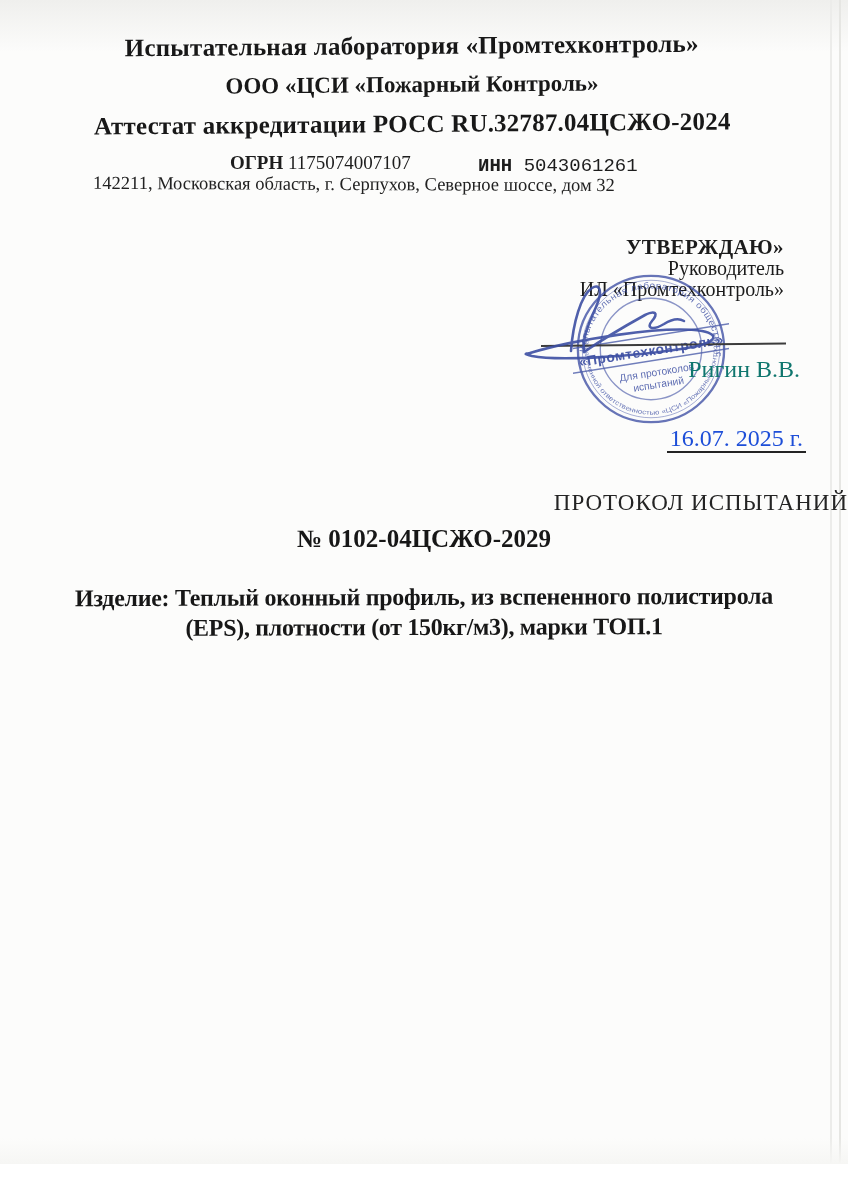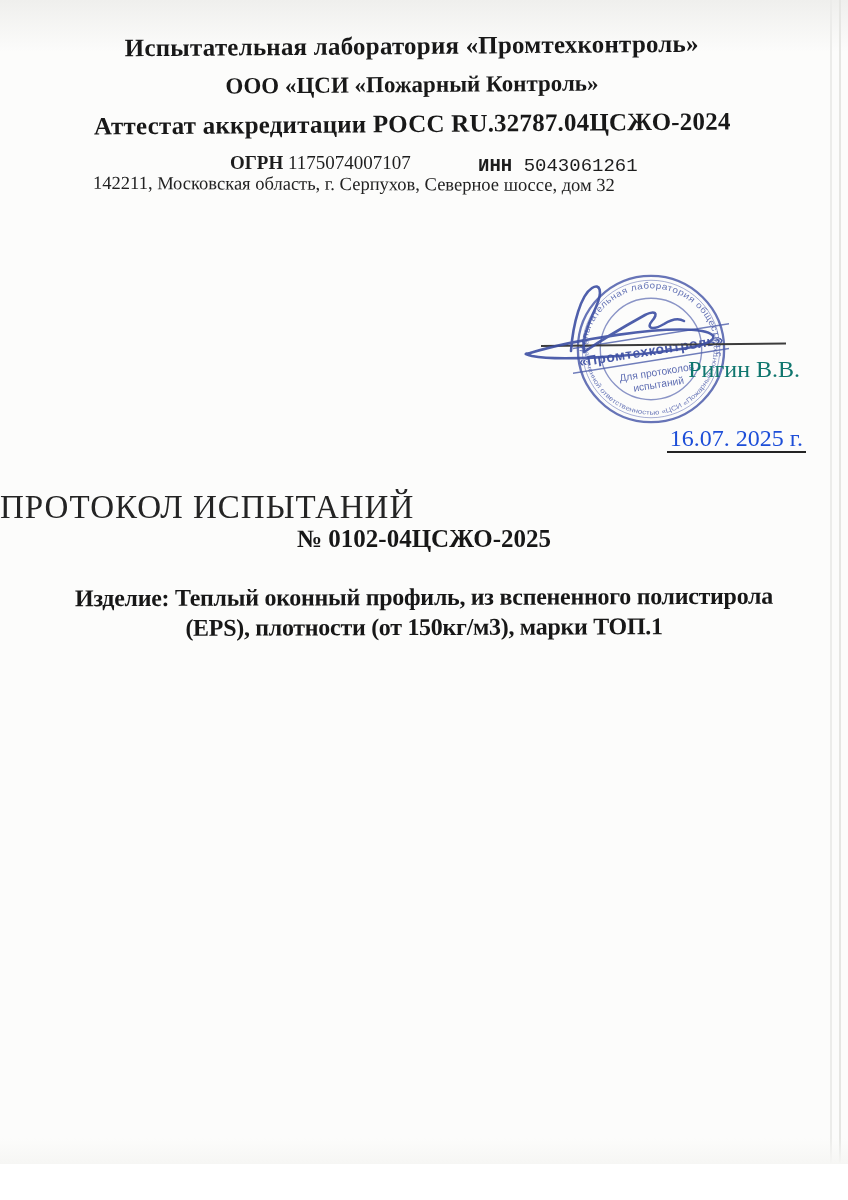--- a/index.html
+++ b/index.html
@@ -56,22 +56,22 @@
   .signature { position:absolute; left:505px; top:263px; width:300px; height:125px; }
 
   .signer { position:absolute; right:48px; top:356px; font-size:24px; color:#0f766e; }
   .sign-date {
     position:absolute; right:42px; top:390px; font-size:24px; color:#1d4ed8;
     border-bottom:2.5px solid #242424; padding:0 3px 0 3px; line-height:25px;margin-top:36px;
   }
 
   
   .title {
-    position:absolute; left:0; right:0; top:491px; text-align:left;
-    font-size:33px; letter-spacing:1px; color:#242424; line-height:1;
+    position:absolute; left:0; right:0; top:491px; text-align:right;
+    font-size:23px; letter-spacing:1px; color:#242424; line-height:1;
   }
   .number {
     position:absolute; left:0; right:0; top:525px; text-align:center;
     font-size:25px; font-weight:bold; color:#171717; line-height:1.1;
   }
 
   
   .product {
     position:absolute; left:0; right:0; top:582px; text-align:center;
     font-size:24px; font-weight:bold; letter-spacing:-0.3px;
@@ -93,20 +93,25 @@
     <div class="hdr-l2">ООО «ЦСИ «Пожарный Контроль»</div>
     <div class="hdr-l3">Аттестат аккредитации РОСС RU.32787.04ЦСЖО-2024</div>
   </div>
 
   <div class="reg-row">
     <span class="reg-ogrn"><b>ОГРН</b>&nbsp;<span>1175074007107</span></span>
     <span class="reg-inn"><b>ИНН</b>&nbsp;<span>5043061261</span></span>
   </div>
   <div class="addr">142211, Московская область, г. Серпухов, Северное шоссе, дом 32</div>
 
+  <div class="approve">
+    <div class="approve-t">УТВЕРЖДАЮ»</div>
+    <div>Руководитель</div>
+    <div>ИЛ «Промтехконтроль»</div>
+  </div>
 
   <svg class="stamp" viewBox="0 0 160 160">
     <defs>
       <path id="arcTop" d="M 15,101 A 67,67 0 1 1 145,101"></path>
       <path id="arcBot" d="M 14,63 A 68,68 0 1 0 146,63"></path>
     </defs>
     <g fill="none" stroke="#3d4fa3">
       <circle cx="80" cy="80" r="75" stroke-width="2.4" opacity="0.85"></circle>
       <circle cx="80" cy="80" r="70.5" stroke-width="1" opacity="0.5"></circle>
       <circle cx="80" cy="80" r="52" stroke-width="1.4" opacity="0.65"></circle>
@@ -135,20 +140,20 @@
       <path d="M 25,90 C 68,77 158,62 197,68 C 217,72 211,81 176,86 C 124,94 52,98 27,93 C 19,91 19,91 25,90"></path>
       <path d="M 66,88 C 68,60 76,32 87,25 C 95,20 98,28 91,44 C 83,62 77,76 79,89"></path>
       <path d="M 79,89 C 98,76 122,62 140,52 C 150,47 154,50 147,58 C 141,65 147,68 159,61 C 167,56 174,55 179,58"></path>
     </g>
   </svg>
 
   <div class="signer">Ригин В.В.</div>
   <div class="sign-date">16.07. 2025 г.</div>
 
   <div class="title">ПРОТОКОЛ ИСПЫТАНИЙ</div>
-  <div class="number">№ 0102-04ЦСЖО-2025</div>
+  <div class="number">№ 0102-04ЦСЖО-2029</div>
 
   <div class="product">
     <div>Изделие: Теплый оконный профиль, из вспененного полистирола</div>
     <div>(EPS), плотности (от 150кг/м3), марки ТОП.1</div>
   </div>
 
 </div>
 
 </body></html>

